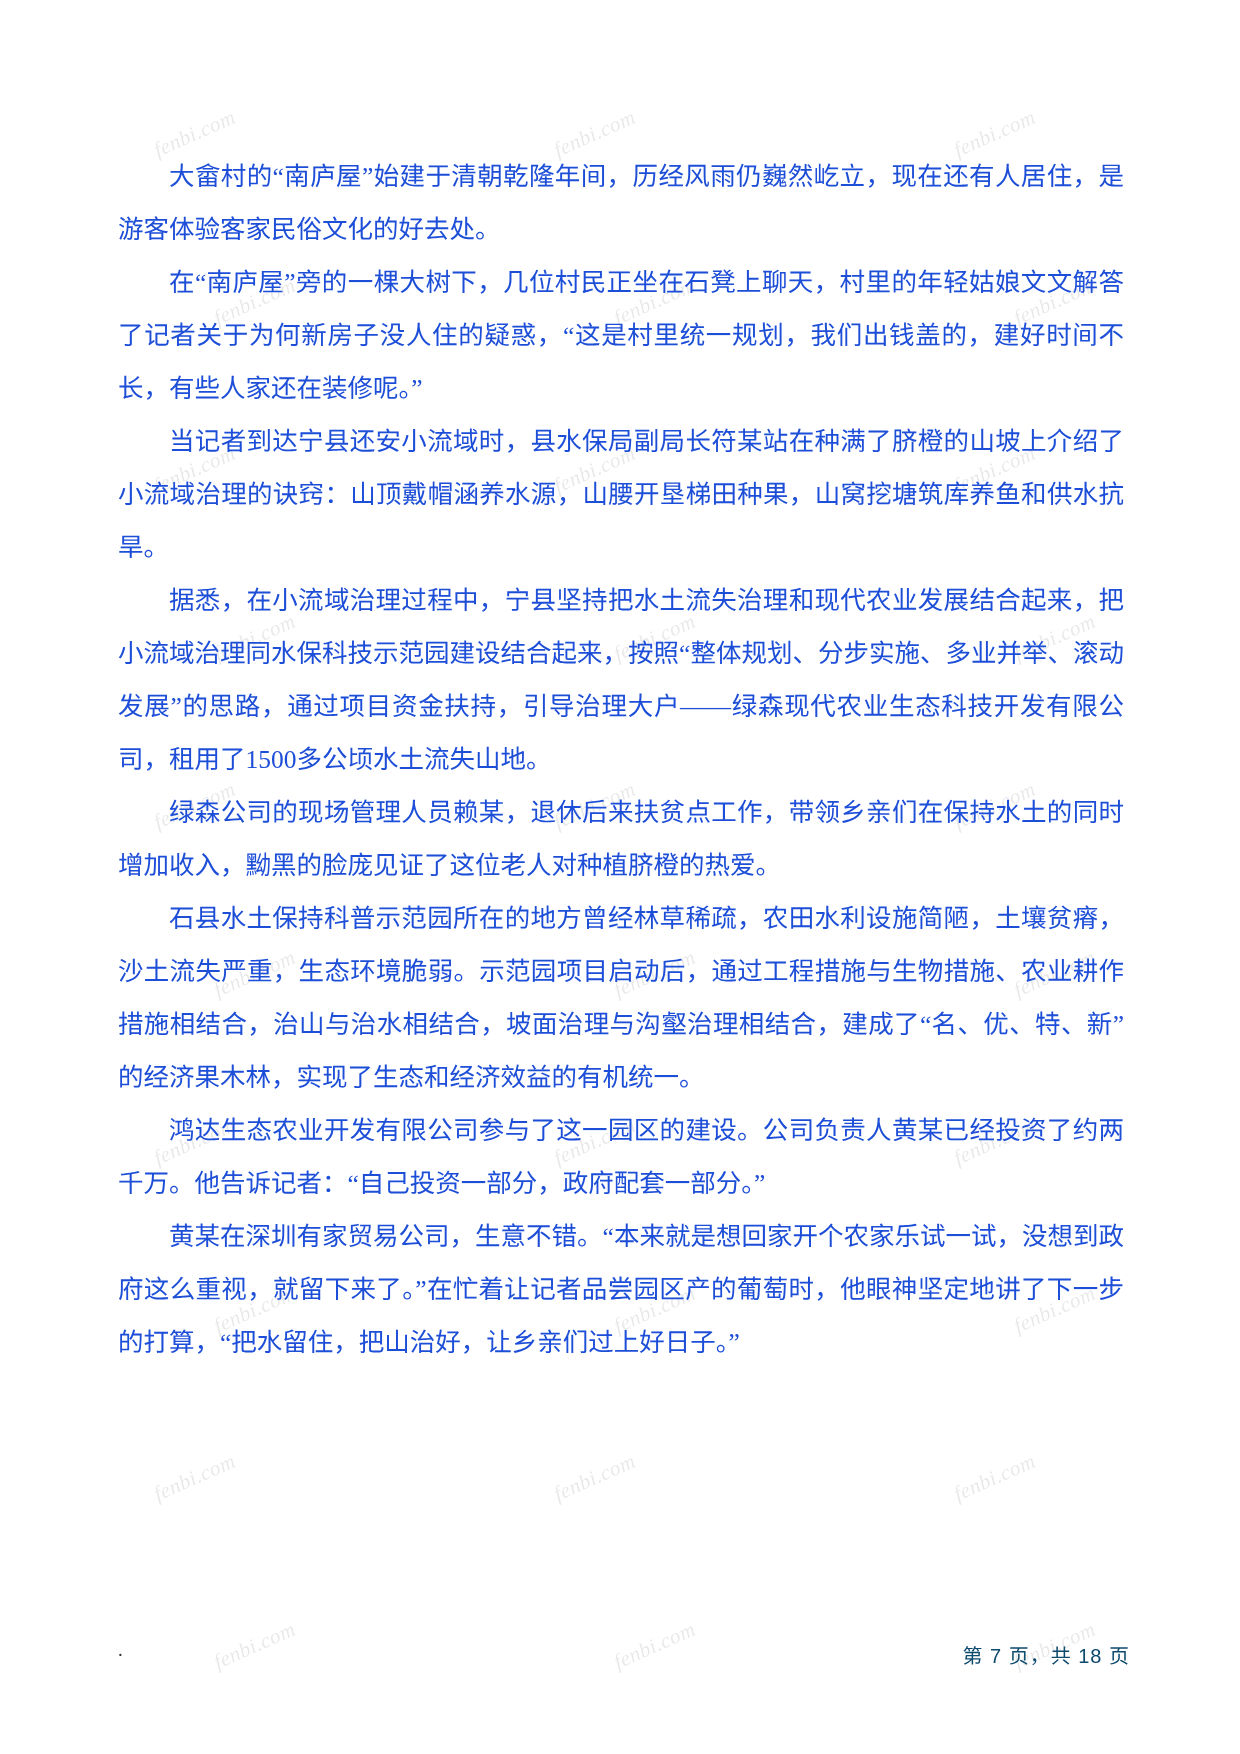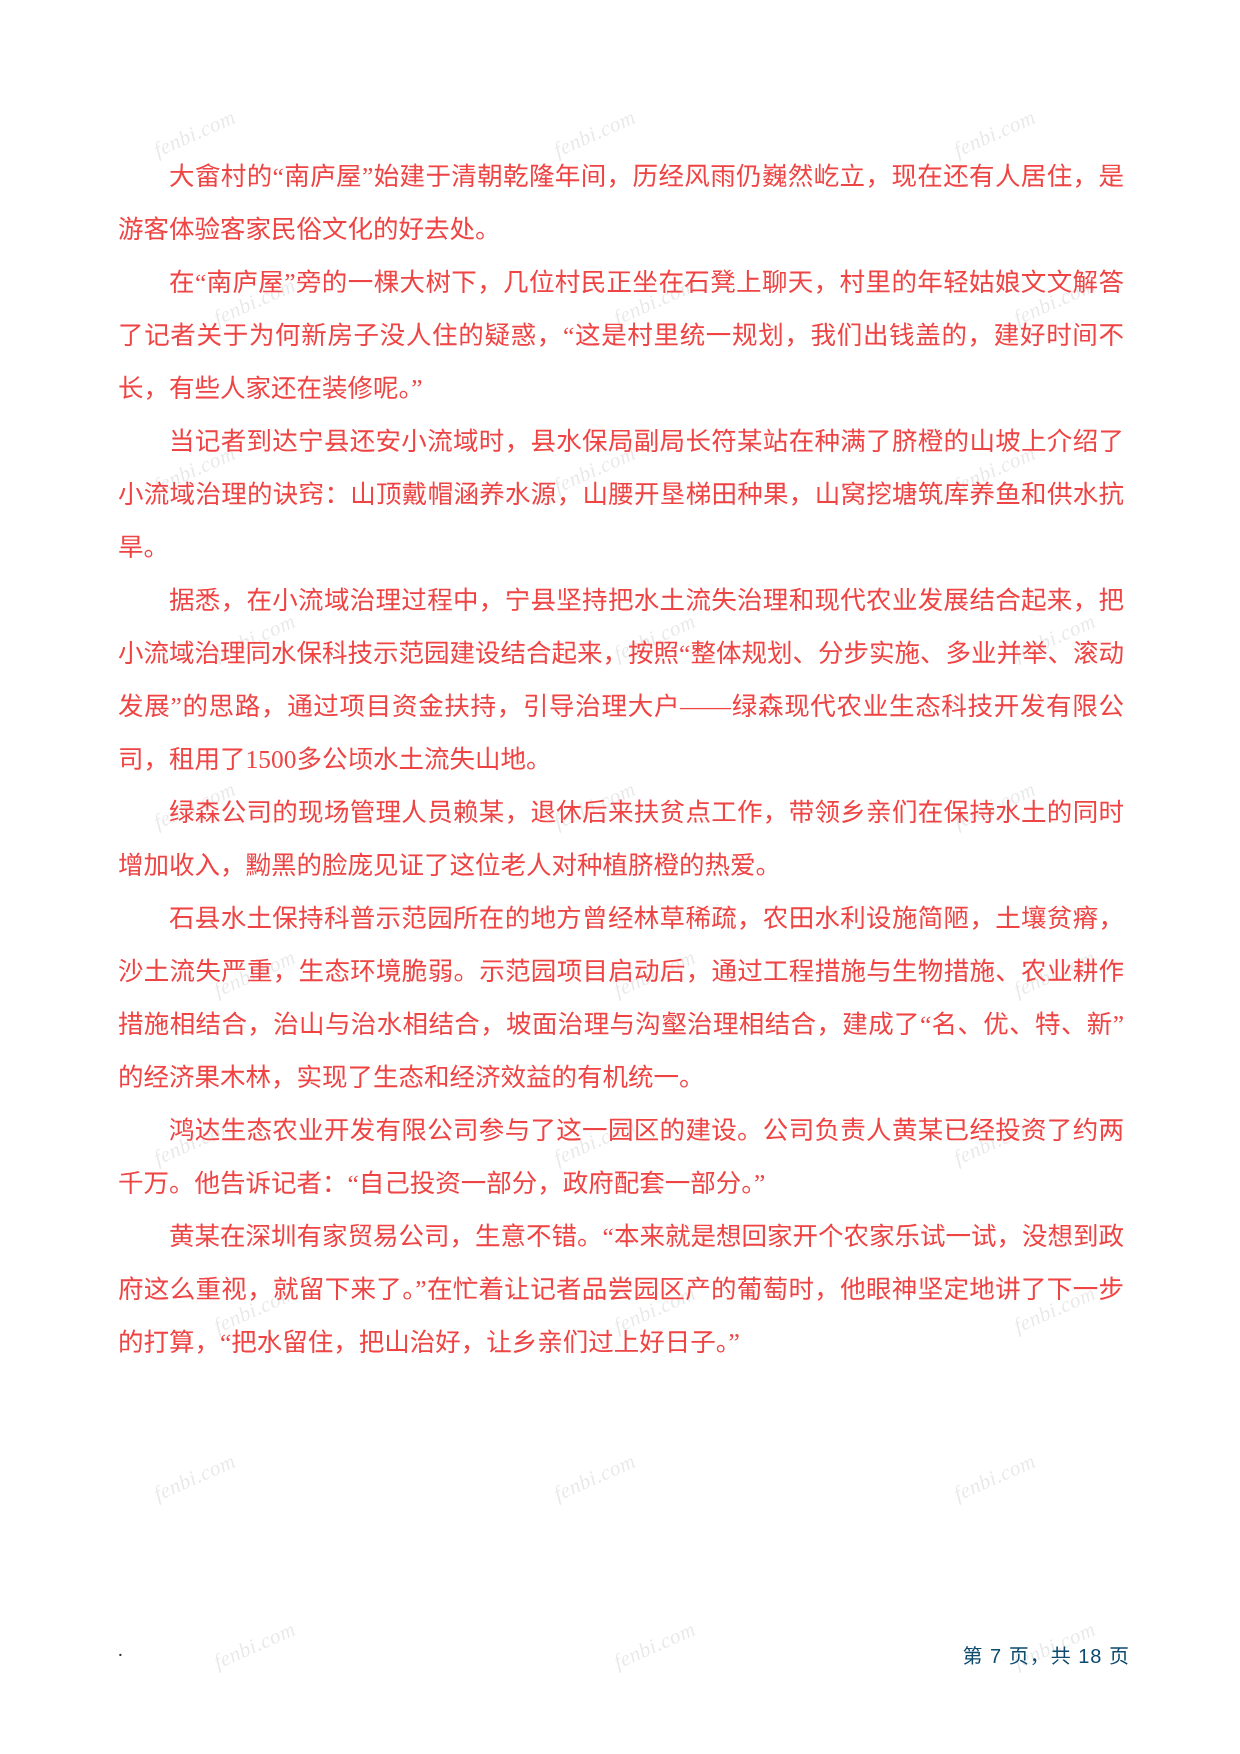--- a/index.html
+++ b/index.html
@@ -53,21 +53,21 @@
   }
 
   .para {
     margin: 0 0 0px 0;
     font-size: 25.5px;
     line-height: 53px;
     text-align: justify;
     text-align-last: left;
     text-justify: inter-ideograph;
     text-indent: 51px;
-    color: #ef4444;
+    color: #1d4ed8;
     font-family: "Liberation Serif", "DejaVu Serif", serif;
   }
 
   
   #footer {
     position: absolute;
     left: 118px;
     right: 110px;
     top: 1640px;
     height: 40px;

